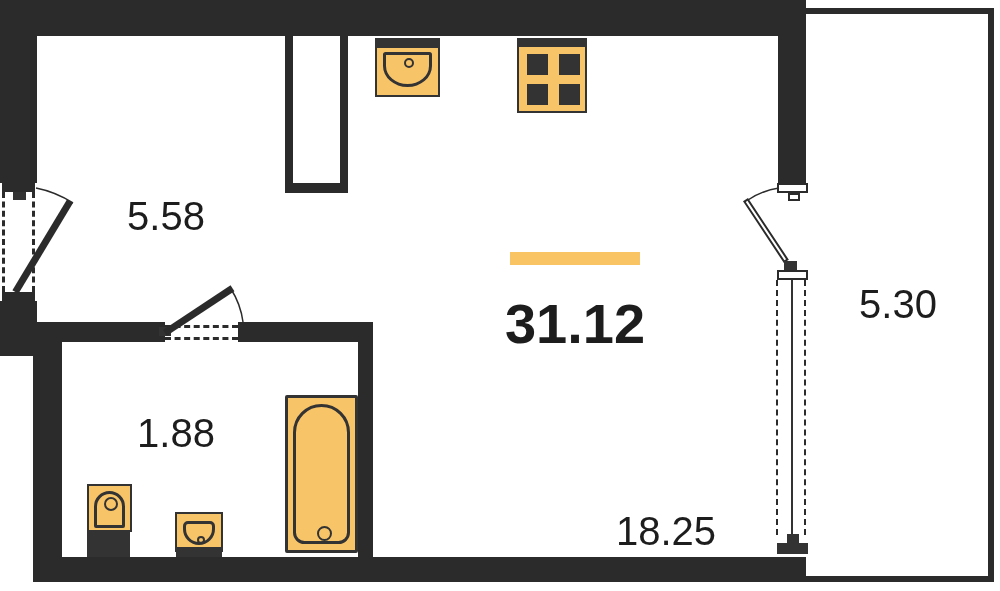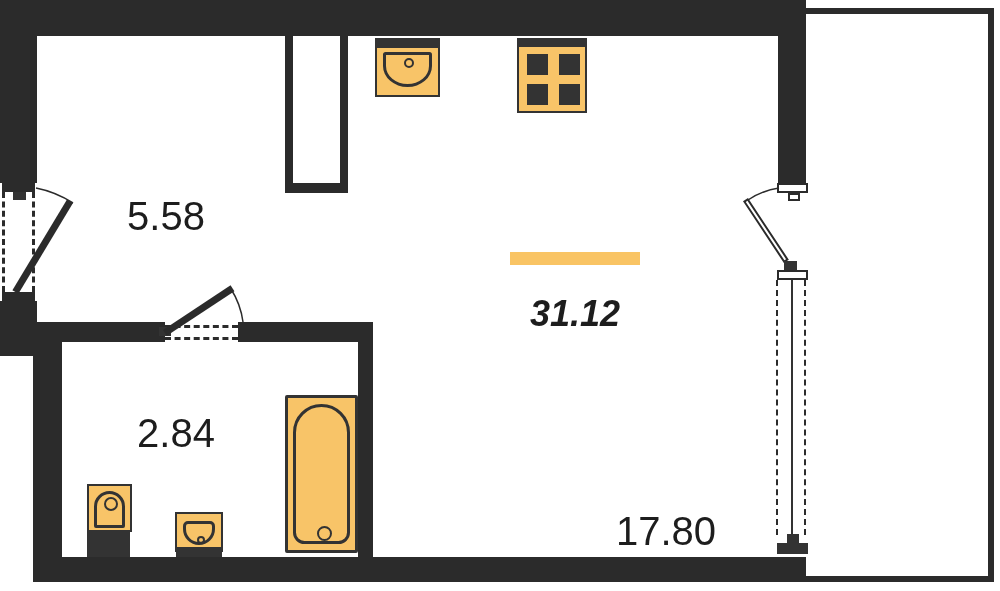--- a/index.html
+++ b/index.html
@@ -14,21 +14,21 @@
   .plan{
     position:relative;width:1000px;height:591px;background:var(--background);
     font-family:"Liberation Sans", sans-serif;color:var(--text);overflow:hidden;
   }
   .abs{position:absolute;box-sizing:border-box;}
   .wall{position:absolute;background:var(--wall);box-sizing:border-box;}
   .label{
     position:absolute;font-size:40px;color:var(--text);
     text-align:center;white-space:nowrap;line-height:1;margin-top:19px;
   }
-  .label.bold{font-weight:700;font-size:36px;font-style:italic;}
+  .label.bold{font-weight:700;font-size:56px;}
   .hl-bar{position:absolute;background:var(--highlight);}
   .dashv{position:absolute;border-left:3px dashed var(--wall);width:0;}
   .dashh{position:absolute;border-top:3px dashed var(--wall);height:0;}
   .sill{position:absolute;background:var(--background);border:2px solid var(--wall);box-sizing:border-box;}
   .leaf{position:absolute;background:var(--wall);transform-origin:0 0;}
   .leaf.glazed{background:var(--background);border:2px solid var(--wall);box-sizing:border-box;}
   .fix{position:absolute;background:var(--fixture);border:2px solid var(--fixture-dark);box-sizing:border-box;}
   .fix .bar{position:absolute;background:var(--fixture-dark);}
   .outline{position:absolute;border:3px solid var(--fixture-dark);box-sizing:border-box;background:transparent;}
   .dot{position:absolute;border:2px solid var(--fixture-dark);border-radius:50%;box-sizing:border-box;background:transparent;}
@@ -112,19 +112,20 @@
     <div class="dot" style="left:20px;top:22px;width:8px;height:8px;"></div>
   </div>
   <div class="darkblock" style="left:176px;top:547px;width:46px;height:10px;"></div>
 
   <div class="fix" style="left:285px;top:395px;width:73px;height:158px;border-width:3px;border-radius:2px;">
     <div class="outline" style="left:5px;right:5px;top:6px;bottom:6px;border-radius:30px 30px 12px 12px;"></div>
     <div class="dot" style="left:29px;top:128px;width:15px;height:15px;border-width:2.5px;"></div>
   </div>
 
   <div class="label" style="left:106px;top:177px;width:120px;">5.58</div>
-  <div class="label" style="left:116px;top:394px;width:120px;">2.84</div>
-  <div class="label" style="left:600px;top:492px;width:132px;">17.80</div>
+  <div class="label" style="left:116px;top:394px;width:120px;">1.88</div>
+  <div class="label" style="left:600px;top:492px;width:132px;">18.25</div>
+  <div class="label" style="left:840px;top:265px;width:116px;">5.30</div>
 
   <div class="hl-bar" style="left:510px;top:252px;width:130px;height:13px;"></div>
   <div class="label bold" style="left:495px;top:277px;width:160px;">31.12</div>
 
 </div>
 
 </body></html>

